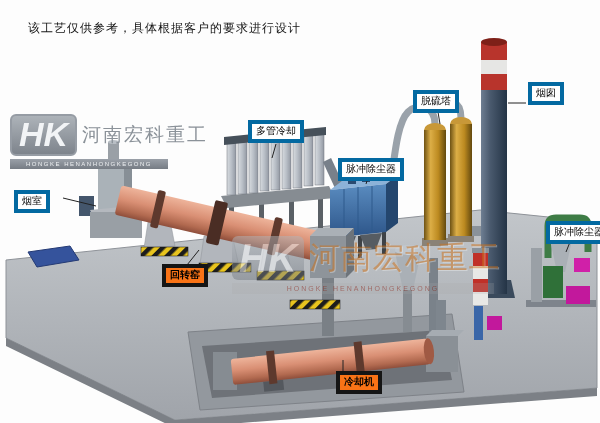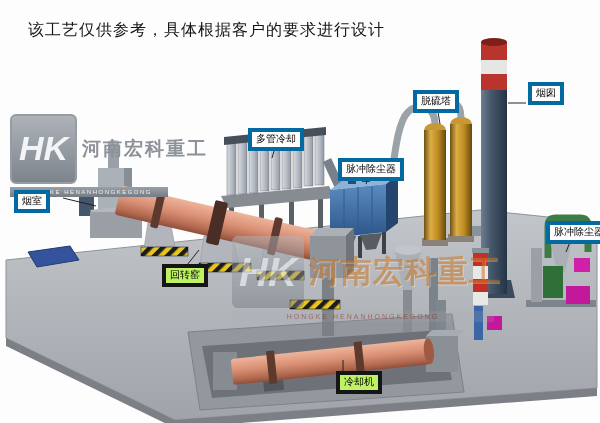--- a/index.html
+++ b/index.html
@@ -1,29 +1,29 @@
 <!DOCTYPE html>
 <html><head>
 <meta charset="utf-8">
 <style>
   html,body{margin:0;padding:0}
   .stage{position:relative;width:600px;height:423px;background:#fdfdfd;overflow:hidden;
          font-family:"Liberation Sans",sans-serif}
   .stage svg{position:absolute;left:0;top:0}
-  .disclaimer{position:absolute;left:28px;top:20px;z-index:7;font-size:16px;color:#141414;letter-spacing:1px}
+  .disclaimer{position:absolute;left:28px;top:20px;z-index:7;font-size:12px;color:#141414;letter-spacing:1px}
   .label{position:absolute;z-index:7;font-size:10px;line-height:1.25;padding:1px 4px;background:#fff;
          border:4px solid #0369a1;color:#000;white-space:nowrap}
-  .label.yellow{background:#bef264;border-color:#151515;font-weight:normal}
+  .label.yellow{background:#f97316;border-color:#151515;font-weight:bold}
   
   .wm-logo{position:absolute;left:10px;top:114px;z-index:6;width:158px}
   .wm-row{display:flex;align-items:center;gap:5px}
-  .wm-hk{font-size:34px;font-weight:bold;font-style:italic;line-height:1.05;padding:15px 7px;
+  .wm-hk{font-size:34px;font-weight:bold;font-style:italic;line-height:1.05;padding:1px 7px;
          color:#f2f4f6;background:linear-gradient(#adb3b9,#7e848c);border-radius:6px;
          border:2px solid #969ca4}
-  .wm-cn{font-size:19px;font-weight:bold;color:#8b9299;letter-spacing:2px;white-space:nowrap}
+  .wm-cn{font-size:19px;font-weight:normal;color:#8b9299;letter-spacing:2px;white-space:nowrap}
   .wm-bar{margin-top:3px;background:linear-gradient(#9aa0a8,#767c84);color:#eef0f2;font-size:6px;
           letter-spacing:1.5px;text-align:center;padding:2px 2px;white-space:nowrap;overflow:hidden}
   .wm-center{position:absolute;left:232px;top:236px;z-index:6;width:262px;opacity:.58}
   .wm-center .wm-hk{font-size:40px;border:none;background:linear-gradient(rgba(176,182,188,.85),rgba(116,122,130,.85))}
   .wm-center .wm-cn{font-size:31px;color:rgba(203,112,26,.9);letter-spacing:1px;
                     text-shadow:1px 1px 0 rgba(255,255,255,.55)}
   .wm-center .wm-bar{background:rgba(170,170,170,.35);color:rgba(138,30,18,.9);font-size:7px;letter-spacing:2px}
 </style>
 </head>
 <body>
@@ -226,21 +226,21 @@
     <line x1="526" y1="103" x2="508" y2="103"></line>
     <line x1="572" y1="237" x2="566" y2="252"></line>
     <line x1="187" y1="265" x2="199" y2="250"></line>
     <line x1="343" y1="371" x2="343" y2="360"></line>
   </g>
 </svg>
 
 <div class="disclaimer">该工艺仅供参考，具体根据客户的要求进行设计</div>
 
 <div class="label" style="left:14px;top:190px">烟室</div>
-<div class="label" style="left:248px;top:128px">多管冷却</div>
+<div class="label" style="left:248px;top:120px">多管冷却</div>
 <div class="label" style="left:338px;top:158px">脉冲除尘器</div>
 <div class="label" style="left:413px;top:90px">脱硫塔</div>
 <div class="label" style="left:528px;top:82px">烟囱</div>
 <div class="label" style="left:546px;top:221px">脉冲除尘器</div>
 <div class="label yellow" style="left:162px;top:264px">回转窑</div>
 <div class="label yellow" style="left:336px;top:371px">冷却机</div>
 
 <div class="wm-logo">
   <div class="wm-row">
     <div class="wm-hk">HK</div>

